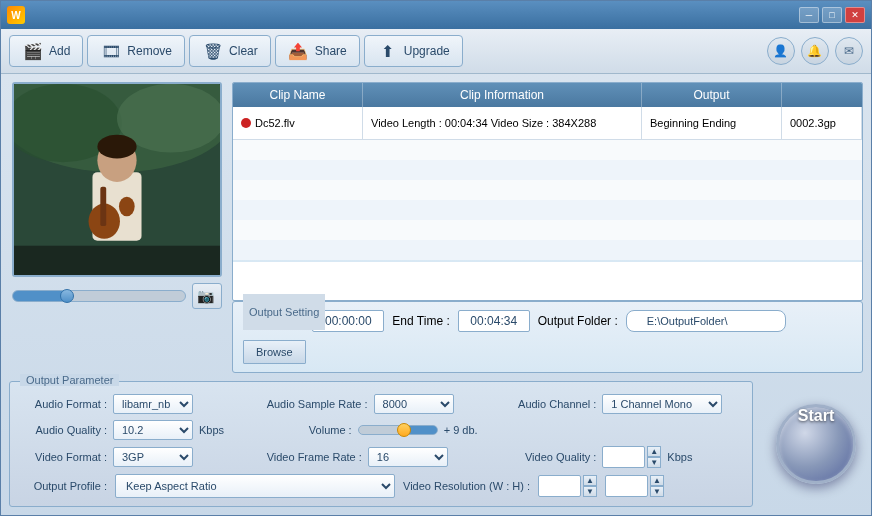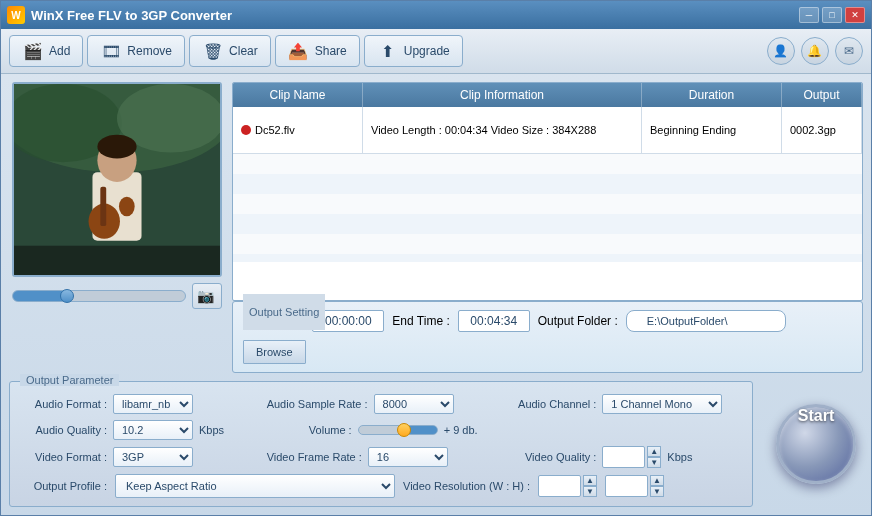--- a/index.html
+++ b/index.html
@@ -249,21 +249,21 @@
     }
 
     .file-row {
       display: grid;
       grid-template-columns: 130px 1fr 140px 80px;
       border-bottom: 1px solid #d0dce8;
       background: white;
     }
 
     .td-cell {
-      padding: 17px 8px;
+      padding: 10px 8px;
       border-right: 1px solid #d0dce8;
       font-size: 11px;
       display: flex;
       align-items: center;
       gap: 4px;
     }
 
     .row-indicator {
       width: 10px;
       height: 10px;
@@ -519,21 +519,20 @@
     }
   </style>
 </head>
 <body>
 
 <div class="window">
 
   <div class="title-bar">
     <div class="title-bar-left">
       <div class="title-icon">W</div>
-      <span class="title-text">WinX Free FLV to 3GP Converter</span>
     </div>
     <div class="title-controls">
       <div class="title-btn">─</div>
       <div class="title-btn">□</div>
       <div class="title-btn close">✕</div>
     </div>
   </div>
 
   <div class="toolbar">
     <button class="toolbar-btn">
@@ -597,21 +596,20 @@
         <div class="camera-btn">📷</div>
       </div>
     </div>
 
     <div class="file-list-panel">
 
       <div class="file-table">
         <div class="file-table-header">
           <div class="th-cell">Clip Name</div>
           <div class="th-cell">Clip Information</div>
-          <div class="th-cell">Duration</div>
           <div class="th-cell">Output</div>
         </div>
         <div class="file-table-body">
           <div class="file-row">
             <div class="td-cell">
               <span class="row-indicator"></span>
               <span>Dc52.flv</span>
             </div>
             <div class="td-cell">
               <span>Video Length : 00:04:34  Video Size : 384X288</span>

